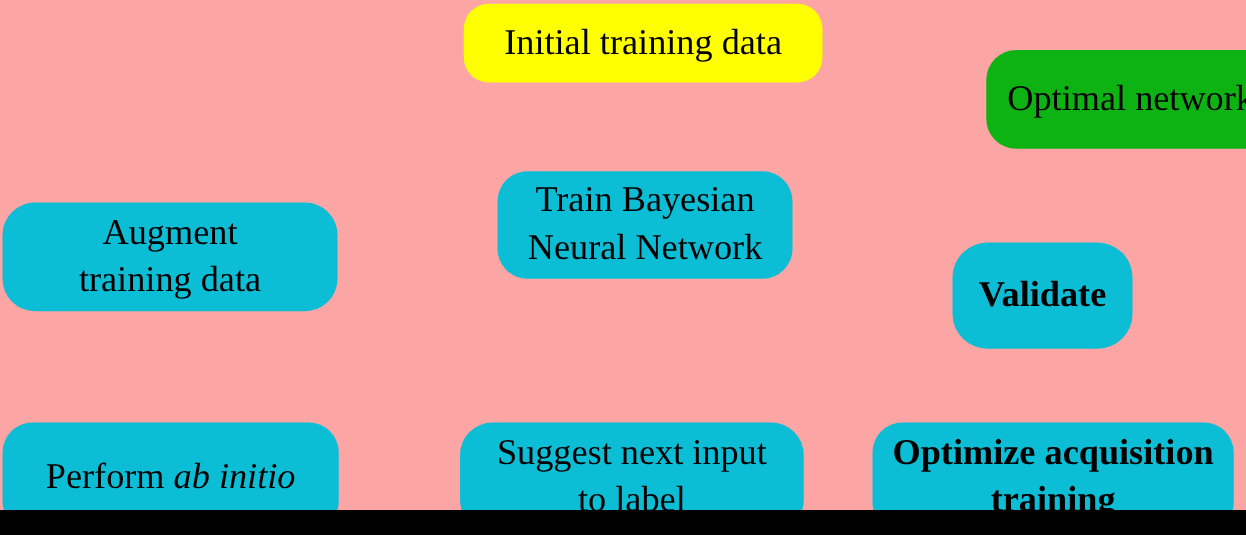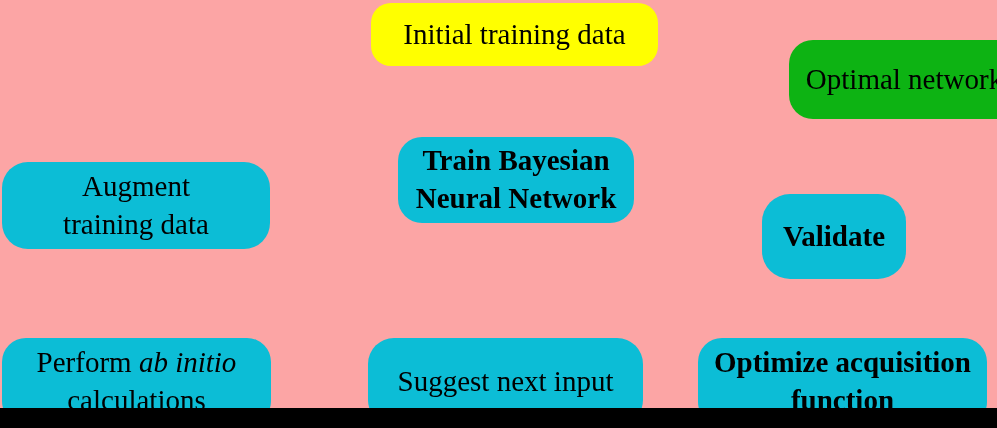--- a/index.html
+++ b/index.html
@@ -52,36 +52,36 @@
 
   <div class="node n-optimal" style="background-color: rgb(13, 179, 19); margin-left: 32px;">
     <span class="line">Optimal network</span>
   </div>
 
   <div class="node n-augment" style="background-color: rgb(12, 189, 214);">
     <span class="line">Augment</span>
     <span class="line">training data</span>
   </div>
 
-  <div class="node n-train" style="background-color: rgb(12, 189, 214); font-weight: bold;">
+  <div class="node n-train" style="background-color: rgb(12, 189, 214);">
     <span class="line">Train Bayesian</span>
     <span class="line">Neural Network</span>
   </div>
 
   <div class="node n-validate" style="background-color: rgb(12, 189, 214);">
     <span class="line">Validate</span>
   </div>
 
   <div class="node n-perform" style="background-color: rgb(12, 189, 214);">
     <span class="line"><span>Perform </span><span class="em">ab initio</span></span>
-    <span class="line">calculations</span>
   </div>
 
   <div class="node n-suggest" style="background-color: rgb(12, 189, 214);">
     <span class="line">Suggest next input</span>
+    <span class="line">to label</span>
   </div>
 
   <div class="node n-optimize" style="background-color: rgb(12, 189, 214);">
     <span class="line">Optimize acquisition</span>
-    <span class="line">function</span>
+    <span class="line">training</span>
   </div>
 
 </div>
 
 </body></html>

